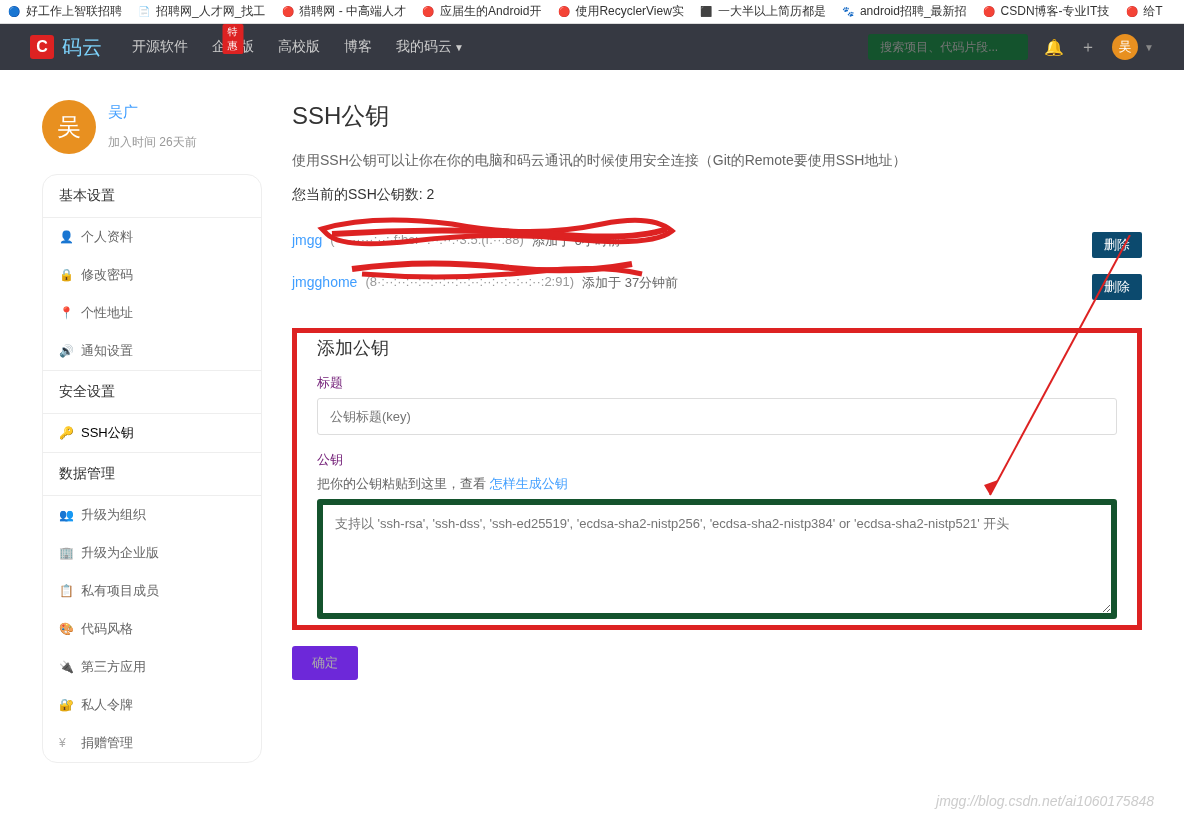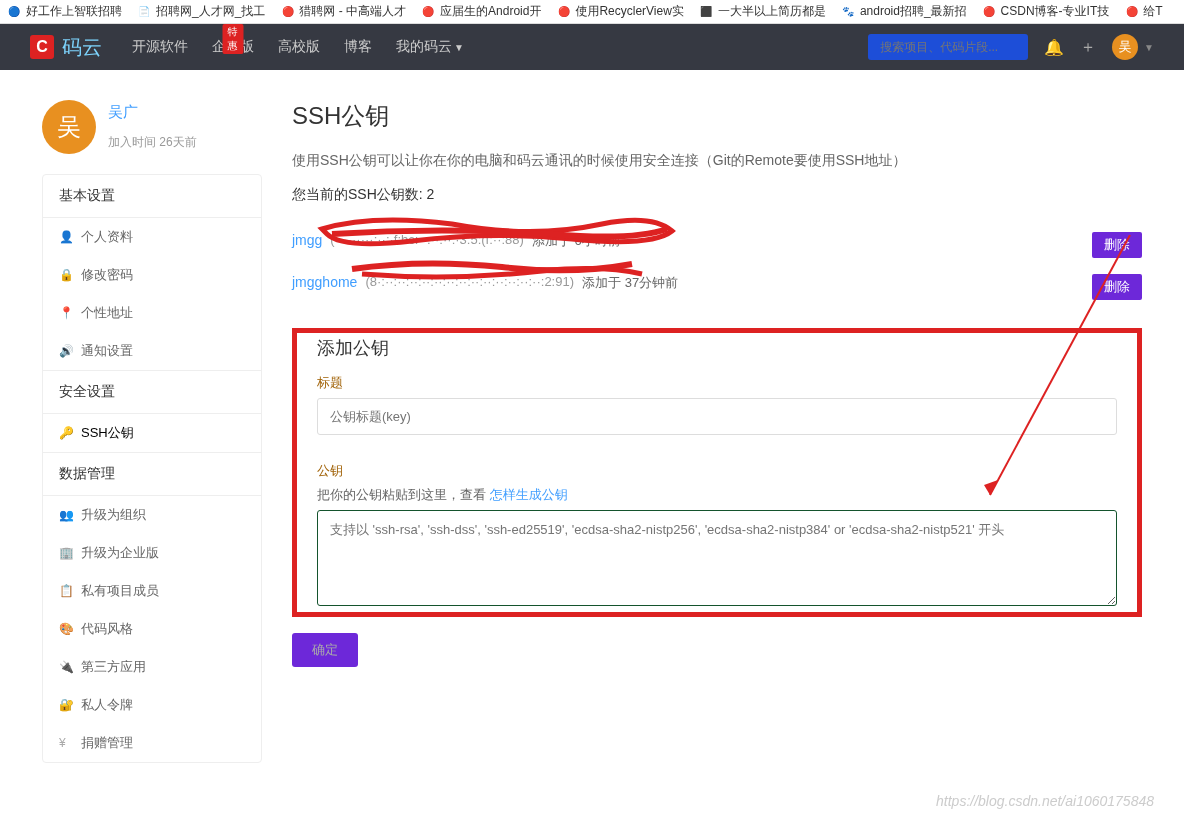--- a/index.html
+++ b/index.html
@@ -11,60 +11,60 @@
     
     .nav-header { background: #363942; color: #ccc; height: 46px; display: flex; align-items: center; padding: 0 30px; }
     .logo-area { display: flex; align-items: center; gap: 8px; margin-right: 30px; }
     .logo-c { width: 24px; height: 24px; background: #d22; border-radius: 3px; display: flex; align-items: center; justify-content: center; color: #fff; font-weight: bold; font-size: 16px; }
     .logo-text { font-size: 20px; font-weight: 500; color: #7dd3fc; }
     .nav-links { display: flex; gap: 24px; }
     .nav-link { color: #ccc; cursor: pointer; position: relative; }
     .nav-link.special::before { content: attr(data-badge); position: absolute; top: -14px; left: 50%; transform: translateX(-50%); background: #d22; color: #fff; font-size: 10px; padding: 1px 5px; border-radius: 2px; }
     .nav-link .dropdown-caret { margin-left: 2px; font-size: 10px; }
     .nav-right { margin-left: auto; display: flex; align-items: center; gap: 16px; }
-    .search-box { background: #1d4ed8; border: none; color: #ccc; padding: 6px 12px; border-radius: 3px; width: 160px; font-size: 12px; }
+    .search-box { background: #14532d; border: none; color: #ccc; padding: 6px 12px; border-radius: 3px; width: 160px; font-size: 12px; }
     .nav-icon { color: #aaa; cursor: pointer; font-size: 16px; }
     .user-avatar { width: 26px; height: 26px; border-radius: 50%; background: #e89020; color: #fff; display: flex; align-items: center; justify-content: center; font-size: 13px; cursor: pointer; }
     .caret-down { font-size: 10px; color: #888; margin-left: -10px; }
     
     .container { max-width: 1140px; margin: 0 auto; display: flex; padding: 30px 20px; gap: 30px; }
     
     .sidebar { width: 220px; }
     .profile-block { display: flex; align-items: center; gap: 12px; margin-bottom: 20px; }
     .profile-avatar { width: 54px; height: 54px; border-radius: 50%; background: #e89020; color: #fff; display: flex; align-items: center; justify-content: center; font-size: 24px; }
     .profile-name { color: #409eff; font-size: 15px; }
     .profile-meta { color: #999; font-size: 12px; margin-top: 12px; }
-    .side-panel { border: 1px solid #eee; border-radius: 4px; }
+    .side-panel { border: 1px solid #eee; border-radius: 15px; }
     .side-section-title { padding: 12px 16px; font-weight: 500; color: #333; border-bottom: 1px solid #eee; }
     .side-item { padding: 10px 16px; color: #666; font-size: 13px; display: flex; align-items: center; gap: 8px; cursor: pointer; }
     .side-item.active { color: #000; }
     .side-icon { width: 14px; color: #aaa; font-size: 12px; }
     .side-divider { height: 1px; background: #eee; margin: 0; }
     
     .main { flex: 1; }
     .page-title { font-size: 24px; font-weight: 500; margin-bottom: 20px; }
     .description { color: #666; margin-bottom: 16px; }
     .count-line { color: #333; margin-bottom: 20px; }
     
     .key-list { margin-bottom: 20px; position: relative; }
     .key-row { display: flex; align-items: flex-start; padding: 8px 0; }
     .key-name { color: #409eff; margin-right: 8px; }
     .key-fingerprint { color: #999; font-size: 13px; }
     .key-added { color: #666; font-size: 13px; margin-left: 8px; }
-    .delete-btn { margin-left: auto; background: #6d28d9; color: #fff; padding: 4px 12px; border: none; cursor: pointer; font-size: 13px; border-radius: 2px; }
+    .delete-btn { margin-left: auto; background: #0c4a6e; color: #fff; padding: 4px 12px; border: none; cursor: pointer; font-size: 13px; border-radius: 2px; }
     
     .redaction { position: absolute; pointer-events: none; }
     
     .add-key-section { border: 5px solid #d22; padding: 3px 20px; position: relative; }
     .section-title { font-size: 18px; font-weight: 500; margin-bottom: 14px; }
-    .form-label { font-size: 13px; color: #a16207; margin-bottom: 6px; display: block; margin-top: 11px; }
+    .form-label { font-size: 13px; color: #701a75; margin-bottom: 6px; display: block; }
     .form-input { width: 100%; padding: 10px 12px; border: 1px solid #ddd; border-radius: 3px; font-size: 13px; margin-bottom: 16px; }
     .form-help { font-size: 13px; color: #666; margin-bottom: 6px; }
     .form-help a { color: #409eff; text-decoration: none; }
-    .form-textarea { width: 100%; height: 96px; padding: 10px 12px; border: 1px solid #14532d; border-radius: 3px; font-size: 13px; resize: vertical; font-family: inherit; }
+    .form-textarea { width: 100%; height: 120px; padding: 10px 12px; border: 6px solid #14532d; border-radius: 3px; font-size: 13px; resize: vertical; font-family: inherit; }
     
     .annotation-text { position: absolute; color: #d22; font-size: 15px; pointer-events: none; }
     .annotation-arrow { position: absolute; pointer-events: none; }
     
     .submit-btn { background: #6d28d9; color: #aaa; padding: 8px 20px; border: none; border-radius: 3px; margin-top: 16px; cursor: pointer; font-size: 13px; }
     
     .watermark { position: fixed; bottom: 12px; right: 30px; color: #ccc; font-size: 14px; font-style: italic; }
   </style>
 </head>
 <body>
@@ -235,13 +235,13 @@
     <button class="submit-btn">确定</button>
     
     
     <svg class="annotation-arrow" style="position:absolute;left:970px;top:235px;width:200px;height:300px;">
       <line x1="160" y1="0" x2="20" y2="260" stroke="#d22" stroke-width="2"></line>
       <polygon points="20,260 28,245 14,250" fill="#d22"></polygon>
     </svg>
   </div>
 </div>
 
-<div class="watermark">https://blog.csdn.net/ai1060175848</div>
+<div class="watermark">jmgg://blog.csdn.net/ai1060175848</div>
 
 </body></html>

